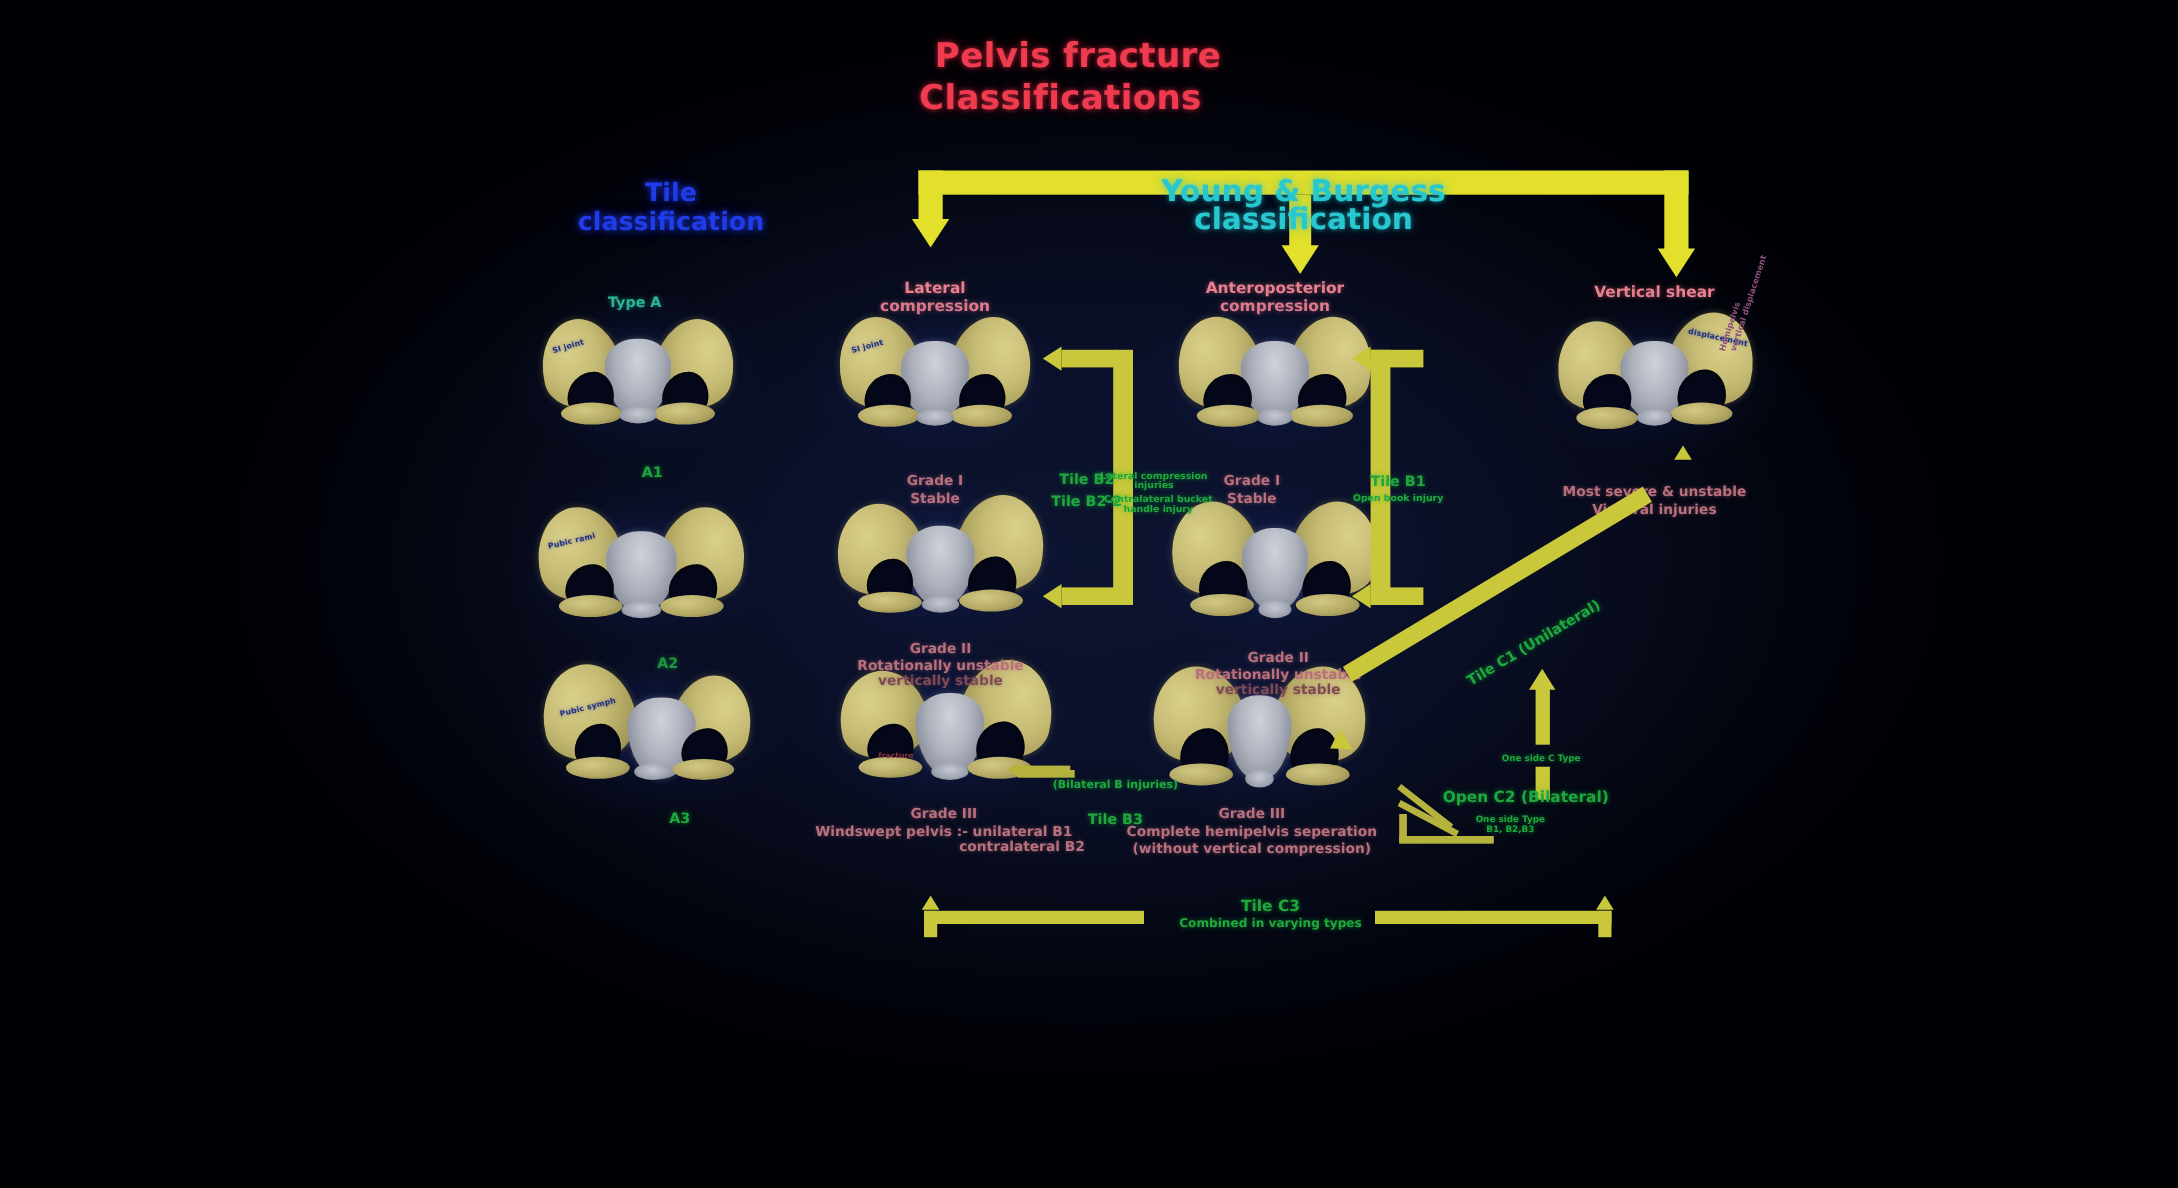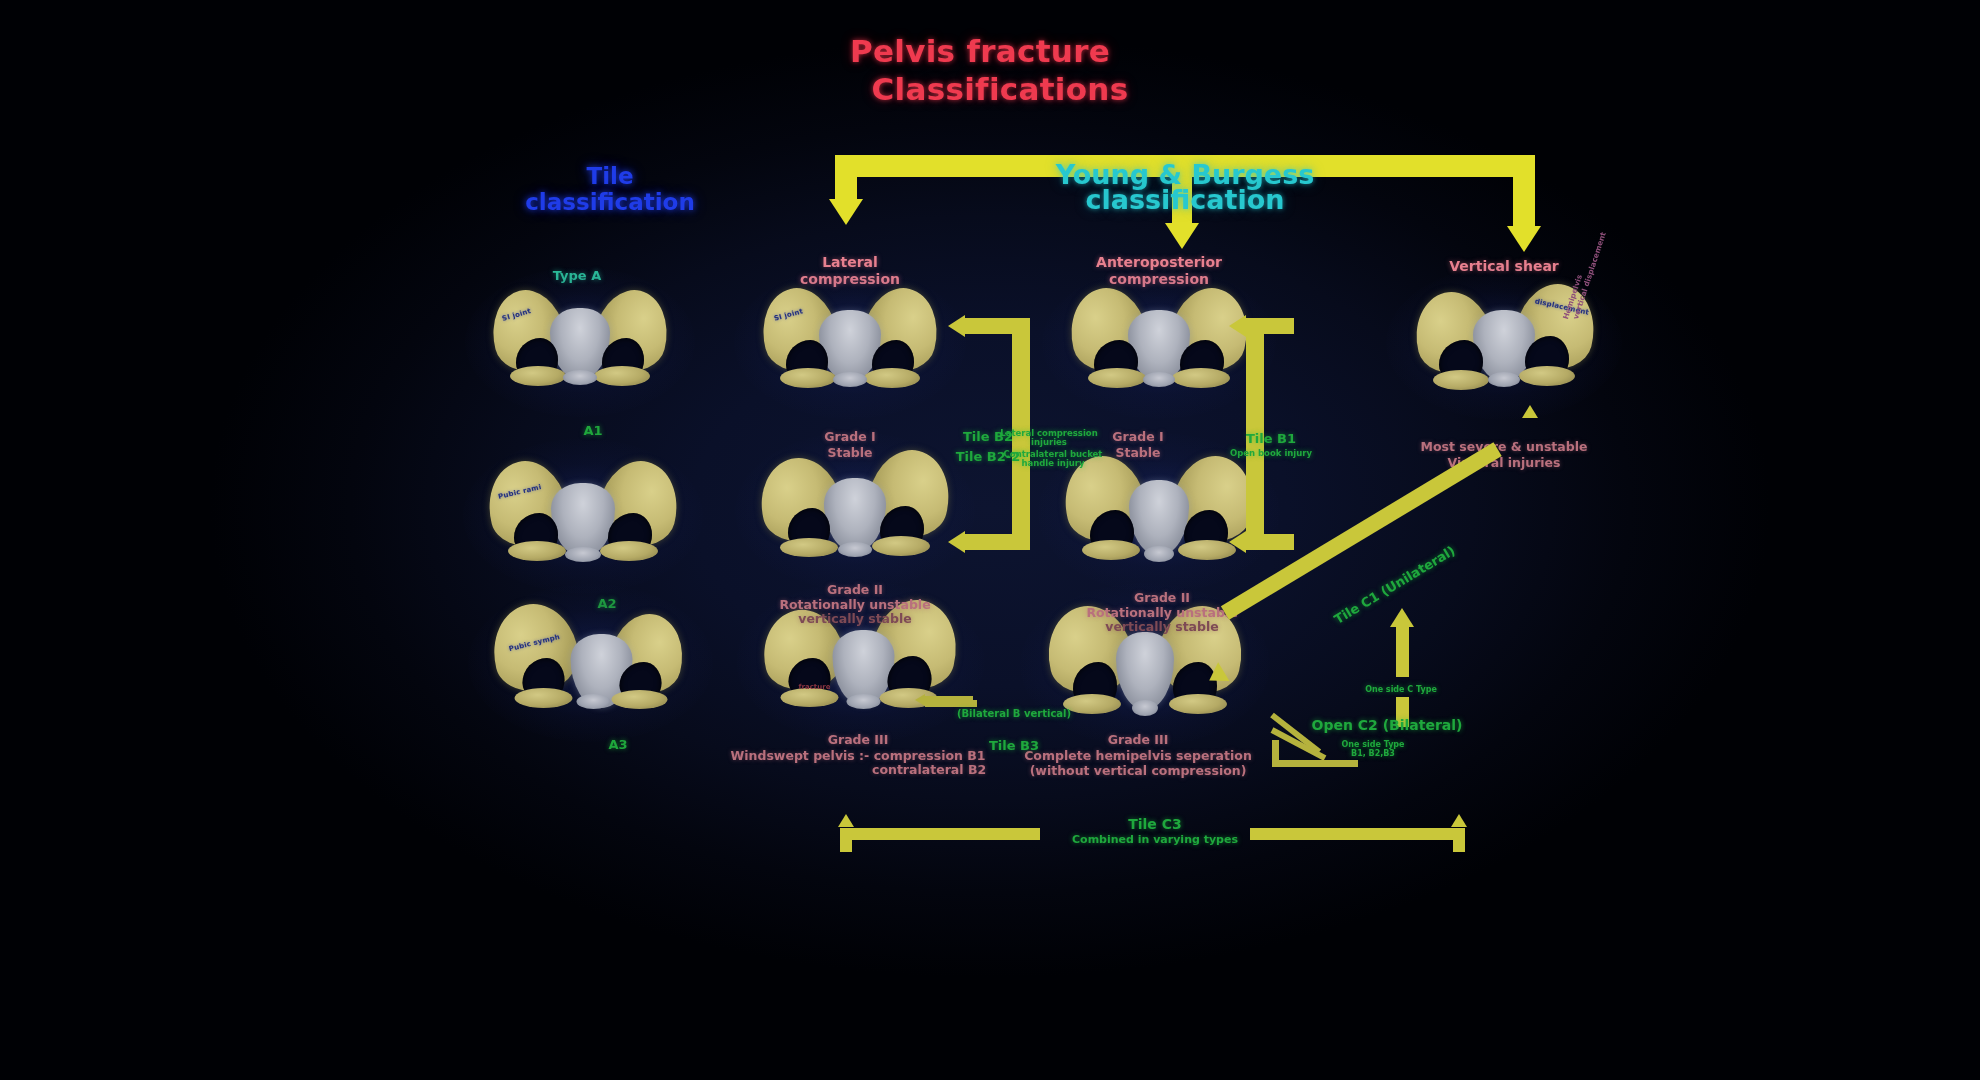--- a/index.html
+++ b/index.html
@@ -107,21 +107,21 @@
     border-radius:50%;pointer-events:none;
     background:radial-gradient(ellipse at 50% 50%, rgba(40,60,170,.30) 0%, rgba(20,30,90,.14) 48%, rgba(0,0,0,0) 74%);
   }
 </style>
 </head>
 <body>
 
 <div id="stage">
 
   <div class="lbl ctr title" style="left:980px;top:34px;">Pelvis fracture</div>
-  <div class="lbl ctr title" style="left:1000px;top:72px;">Classifications</div>
+  <div class="lbl ctr title" style="left:964px;top:72px;">Classifications</div>
 
   <div class="lbl ctr tile-head" style="left:610px;top:164px;">Tile</div>
   <div class="lbl ctr tile-head" style="left:610px;top:190px;">classification</div>
   <div class="lbl ctr type-a" style="left:577px;top:256px;margin-top:13px;">Type A</div>
 
   <div class="bar" style="left:835px;top:155px;width:700px;height:22px;"></div>
   <div class="bar" style="left:835px;top:155px;width:22px;height:48px;"></div>
   <div class="bar" style="left:1513px;top:155px;width:22px;height:75px;"></div>
   <div class="tri down" style="left:829px;top:199px;"></div>
   <div class="tri down" style="left:1507px;top:226px;"></div>
@@ -276,21 +276,21 @@
   <div class="tri up" style="left:1522px;top:405px;"></div>
 
   <div class="lbl ctr grade" style="left:850px;top:430px;">Grade I</div>
   <div class="lbl ctr grade" style="left:850px;top:446px;">Stable</div>
 
   <div class="lbl ctr grade" style="left:855px;top:583px;">Grade II</div>
   <div class="lbl ctr grade" style="left:855px;top:598px;">Rotationally unstable</div>
   <div class="lbl ctr grade dim" style="left:855px;top:612px;">vertically stable</div>
 
   <div class="lbl ctr grade" style="left:858px;top:733px;">Grade III</div>
-  <div class="lbl ctr grade" style="left:858px;top:749px;">Windswept pelvis :- compression B1</div>
+  <div class="lbl ctr grade" style="left:858px;top:749px;">Windswept pelvis :- unilateral B1</div>
   <div class="lbl grade" style="left:872px;top:763px;">contralateral B2</div>
 
   <div class="lbl ctr grade" style="left:1138px;top:430px;">Grade I</div>
   <div class="lbl ctr grade" style="left:1138px;top:446px;">Stable</div>
 
   <div class="lbl ctr grade" style="left:1162px;top:591px;">Grade II</div>
   <div class="lbl ctr grade" style="left:1162px;top:606px;">Rotationally unstable</div>
   <div class="lbl ctr grade dim" style="left:1162px;top:620px;">vertically stable</div>
 
   <div class="lbl ctr grade" style="left:1138px;top:733px;">Grade III</div>
@@ -320,21 +320,21 @@
   <div class="tri left" style="left:1229px;top:315px;"></div>
   <div class="tri left" style="left:1229px;top:531px;"></div>
 
   <div class="lbl ctr tile-g" style="left:1271px;top:432px;">Tile B1</div>
   <div class="lbl ctr tile-g sm" style="left:1271px;top:449px;">Open book injury</div>
 
   <div class="bar olive" style="left:925px;top:696px;width:48px;height:7px;"></div>
   <div class="tri left sm" style="left:915px;top:694px;"></div>
   <div class="bar olive" style="left:925px;top:700px;width:52px;height:7px;"></div>
   <div class="lbl ctr tile-g" style="left:1014px;top:691px;margin-top:48px;">Tile B3</div>
-  <div class="lbl ctr tile-g sm" style="left:1014px;top:708px;font-size:10px;">(Bilateral B vertical)</div>
+  <div class="lbl ctr tile-g sm" style="left:1014px;top:708px;font-size:10px;">(Bilateral B injuries)</div>
 
   <div class="bar dim" style="left:1225px;top:605px;width:318px;height:16px;transform:rotate(-31deg);transform-origin:left center;"></div>
   <div class="tri left" style="left:1208px;top:665px;transform:rotate(-31deg);"></div>
   <div class="lbl tile-g" style="left:1332px;top:615px;transform:rotate(-31deg);transform-origin:left top;">Tile C1 (Unilateral)</div>
 
   <div class="bar dim" style="left:1396px;top:625px;width:13px;height:52px;"></div>
   <div class="tri up big" style="left:1390px;top:608px;"></div>
   <div class="lbl ctr tile-g xs" style="left:1401px;top:685px;">One side C Type</div>
   <div class="bar dim" style="left:1396px;top:697px;width:13px;height:30px;"></div>
   <div class="lbl ctr tile-g" style="left:1387px;top:718px;font-size:14px;">Open C2 (Bilateral)</div>

